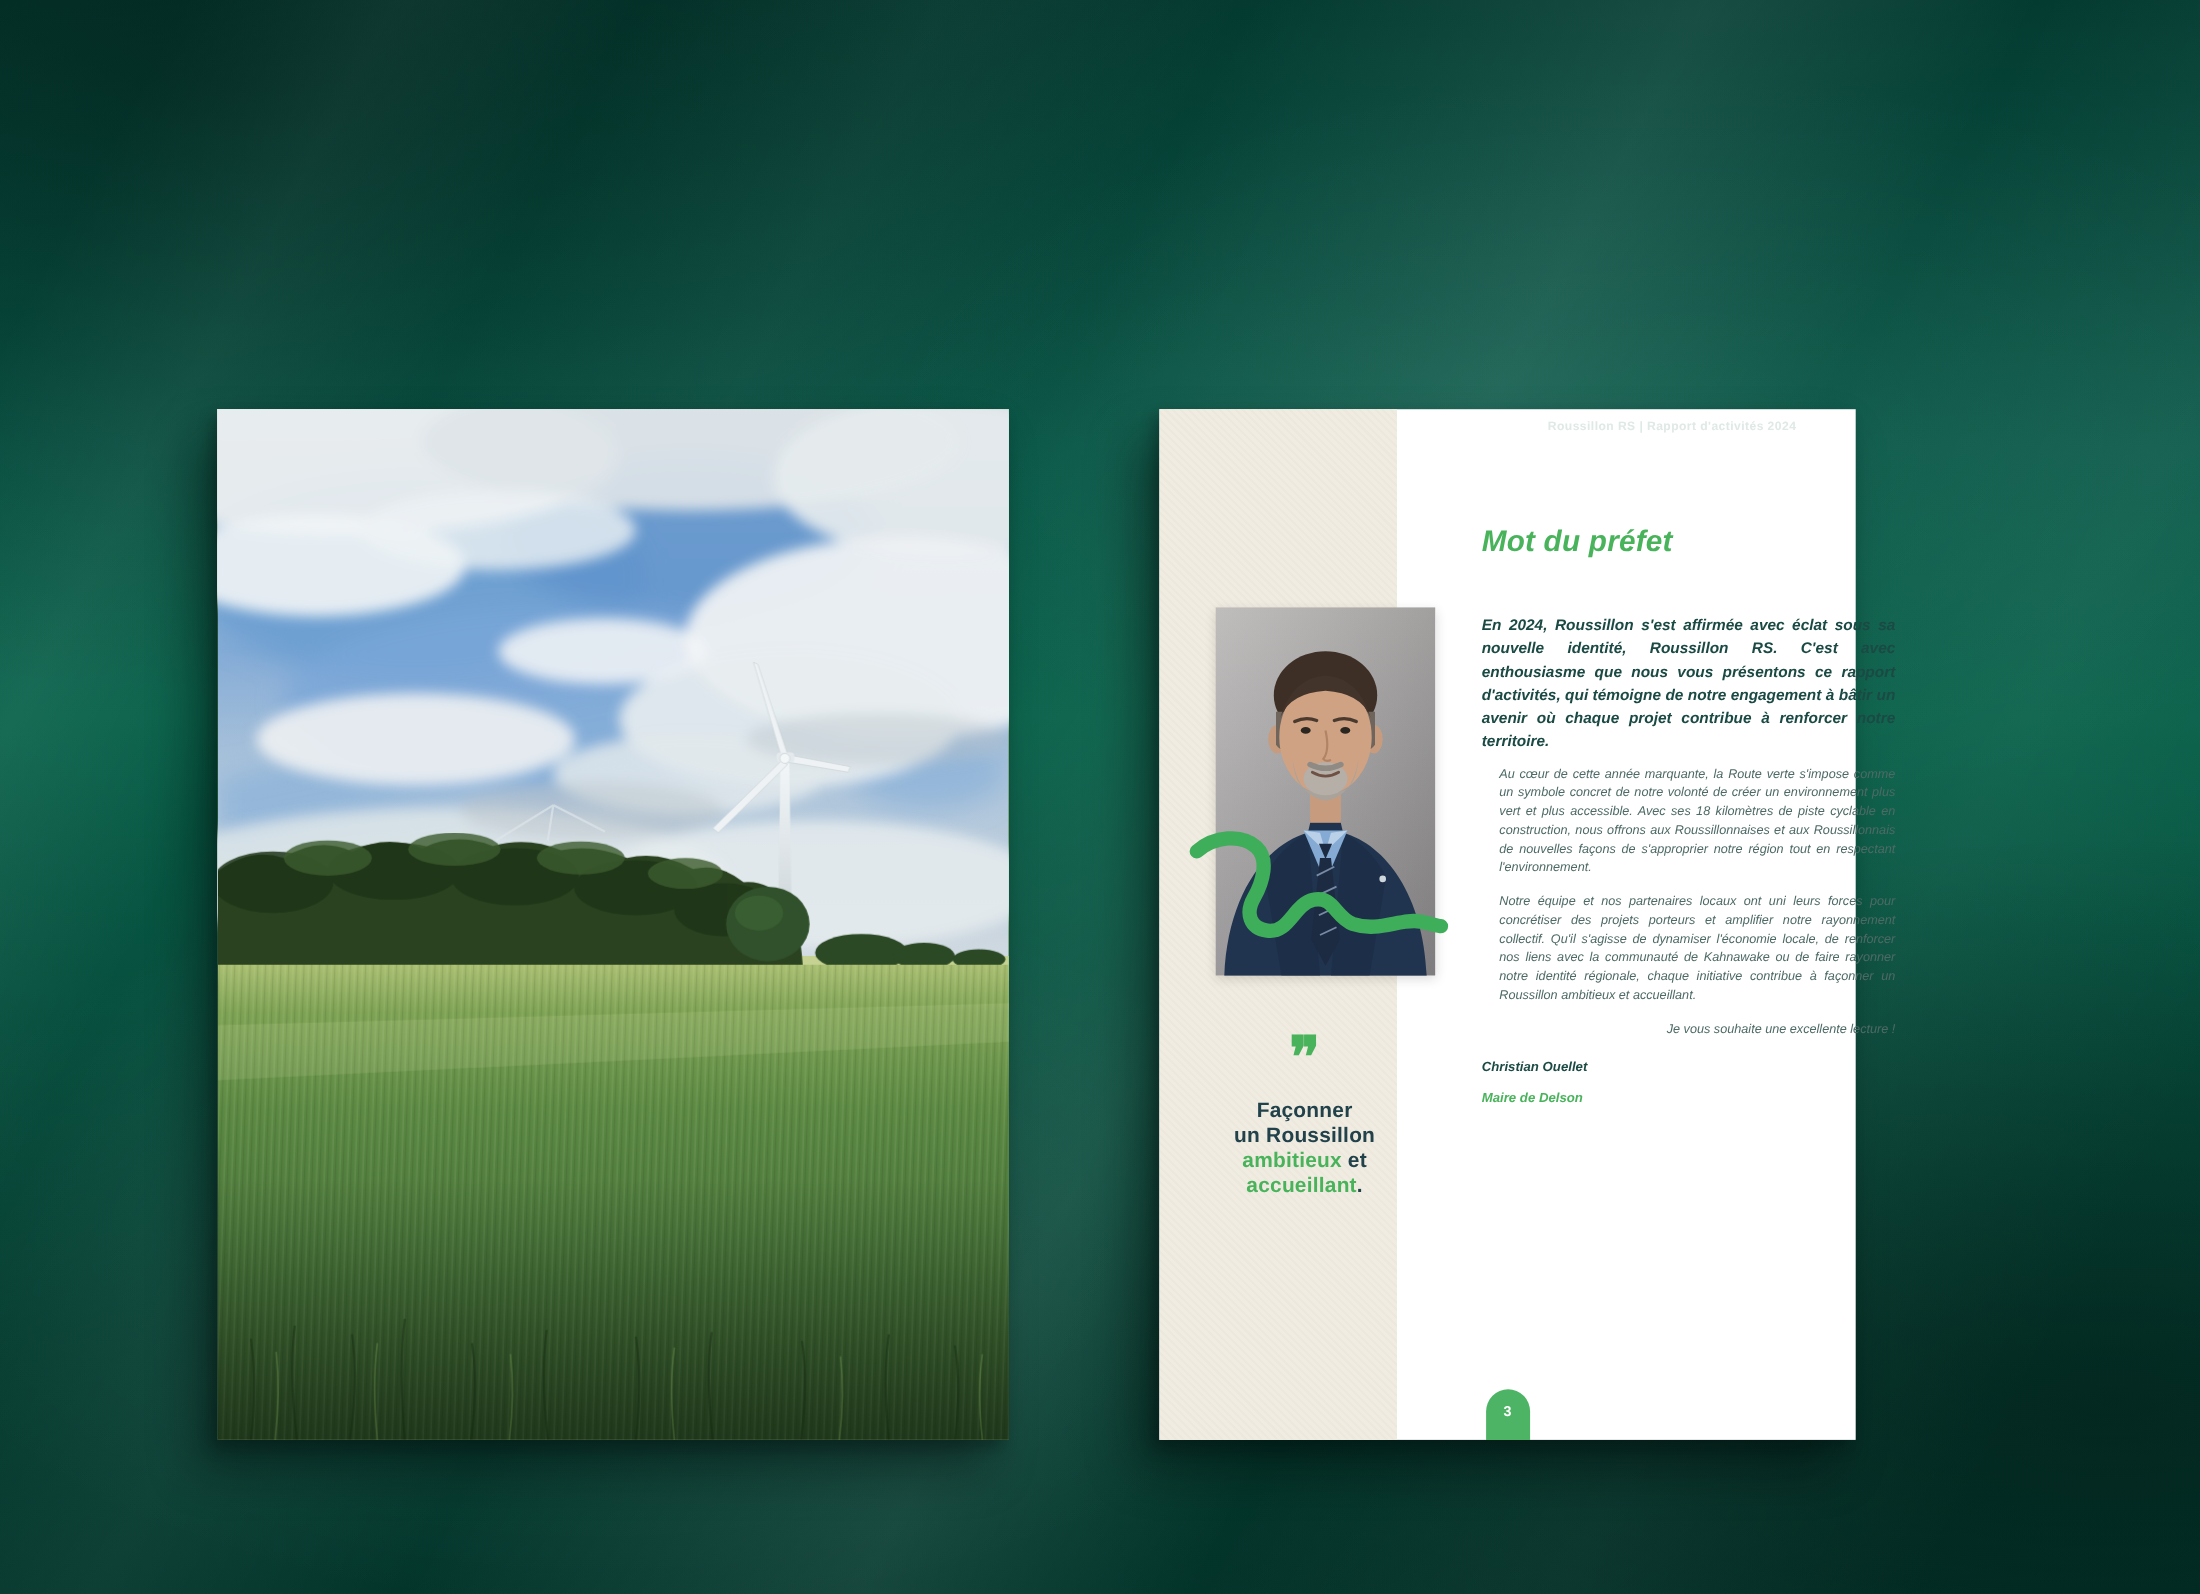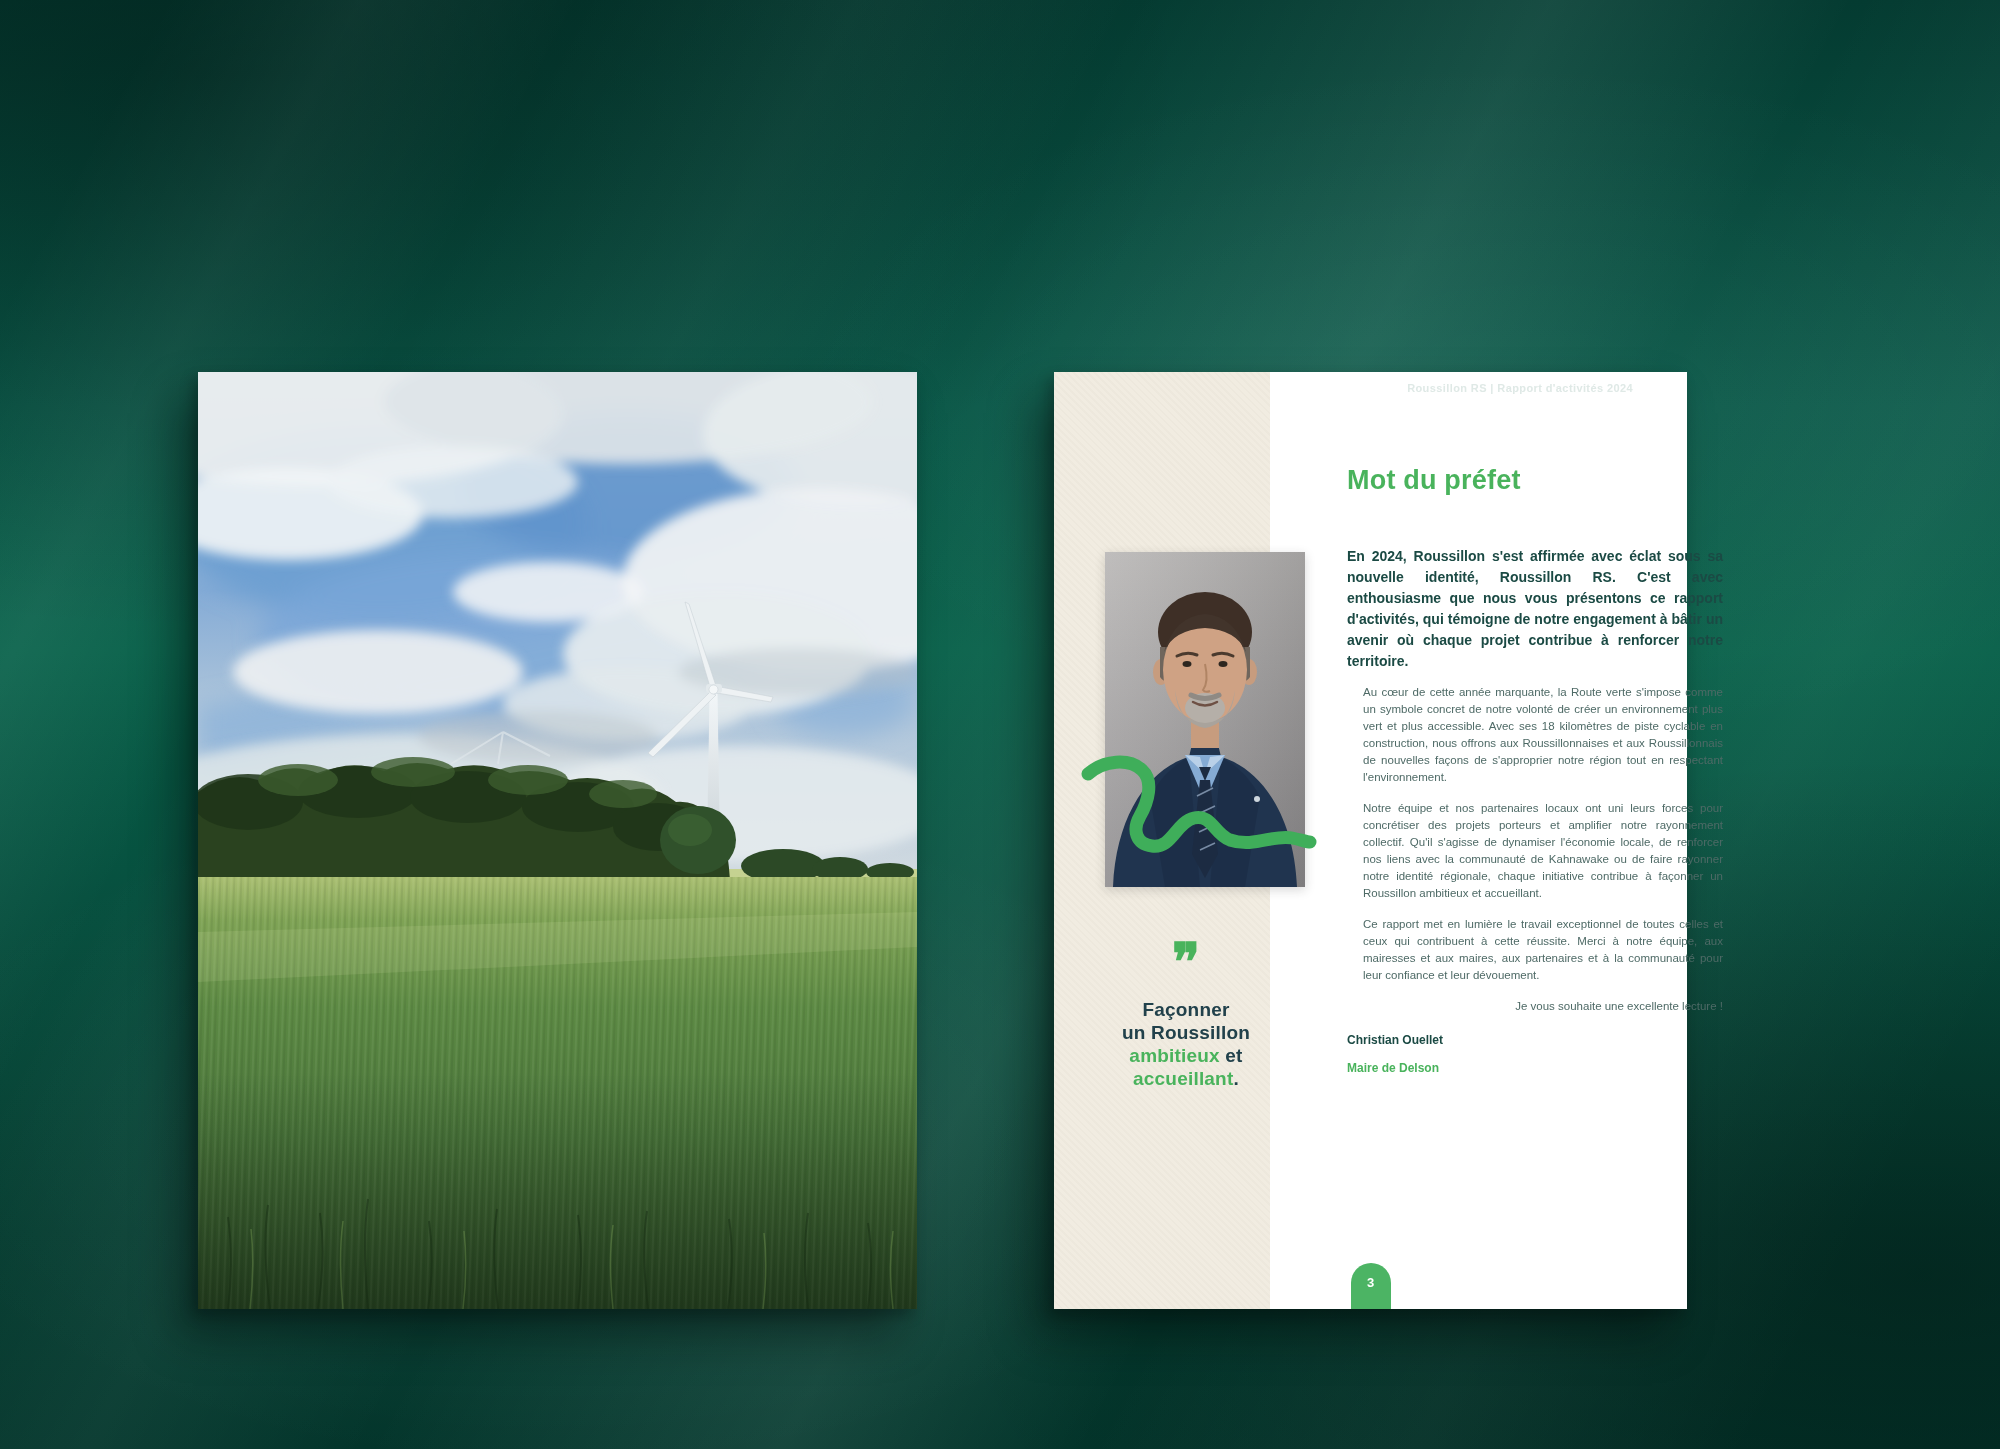--- a/index.html
+++ b/index.html
@@ -33,21 +33,21 @@
     color:#dfe9e6;letter-spacing:.4px;}
   .portrait{position:absolute;left:51px;top:180px;width:200px;height:335px;
     box-shadow:0 3px 10px rgba(40,40,40,.18);}
   .portrait svg{display:block;width:200px;height:335px;}
   .squiggle{position:absolute;left:20px;top:340px;width:260px;height:200px;overflow:visible;pointer-events:none;}
   .quote-block{position:absolute;left:24px;top:568px;width:216px;text-align:center;}
   .quote-mark{font-size:52px;line-height:44px;color:var(--green,#49b35c);font-weight:bold;}
   .quote-lines{margin-top:14px;font-size:19px;line-height:23px;font-weight:bold;letter-spacing:.2px;}
   .q-dark{color:var(--quote-dark,#21414b);}
   .q-green{color:var(--green,#49b35c);}
-  .content-col{position:absolute;left:293px;top:92px;width:376px;}
+  .content-col{position:absolute;left:293px;top:104px;width:376px;font-style:italic;}
   .title{margin:0 0 50px 0;font-size:27px;line-height:32px;font-weight:bold;
     color:var(--green,#49b35c);letter-spacing:.2px;}
   .intro{margin:0 0 12px 0;font-size:14px;line-height:21px;font-weight:bold;
     color:var(--deep-teal,#1b4a44);text-align:justify;}
   .body-p{margin:0 0 14px 16px;font-size:11.5px;line-height:17px;
     color:var(--body-text,#4e6a66);text-align:justify;}
   .closing{margin-bottom:18px;text-align:right;}
   .sig-name{font-size:12px;font-weight:bold;color:var(--deep-teal,#1b4a44);}
   .sig-role{margin-top:14px;font-size:12px;font-weight:bold;color:var(--green,#49b35c);}
   .page-badge{position:absolute;left:calc(50% - 20px);bottom:0;width:40px;height:46px;
@@ -269,21 +269,20 @@
           <div class="quote-line"><span class="q-green">ambitieux</span><span class="q-dark"> et</span></div>
           <div class="quote-line"><span class="q-green">accueillant</span><span class="q-dark">.</span></div>
         </div>
     </div>
 
     <div class="content-col">
       <h1 class="title">Mot du préfet</h1>
       <p class="intro">En 2024, Roussillon s'est affirmée avec éclat sous sa nouvelle identité, Roussillon RS. C'est avec enthousiasme que nous vous présentons ce rapport d'activités, qui témoigne de notre engagement à bâtir un avenir où chaque projet contribue à renforcer notre territoire.</p>
       <p class="body-p">Au cœur de cette année marquante, la Route verte s'impose comme un symbole concret de notre volonté de créer un environnement plus vert et plus accessible. Avec ses 18 kilomètres de piste cyclable en construction, nous offrons aux Roussillonnaises et aux Roussillonnais de nouvelles façons de s'approprier notre région tout en respectant l'environnement.</p>
       <p class="body-p">Notre équipe et nos partenaires locaux ont uni leurs forces pour concrétiser des projets porteurs et amplifier notre rayonnement collectif. Qu'il s'agisse de dynamiser l'économie locale, de renforcer nos liens avec la communauté de Kahnawake ou de faire rayonner notre identité régionale, chaque initiative contribue à façonner un Roussillon ambitieux et accueillant.</p>
-      <p class="body-p">Ce rapport met en lumière le travail exceptionnel de toutes celles et ceux qui contribuent à cette réussite. Merci à notre équipe, aux mairesses et aux maires, aux partenaires et à la communauté pour leur confiance et leur dévouement.</p>
       <p class="body-p closing">Je vous souhaite une excellente lecture !</p>
       <div class="sig-name">Christian Ouellet</div>
       <div class="sig-role">Maire de Delson</div>
     </div>
 
     <div class="page-badge">
       <span>3</span>
     </div>
   </div>
 </div>

